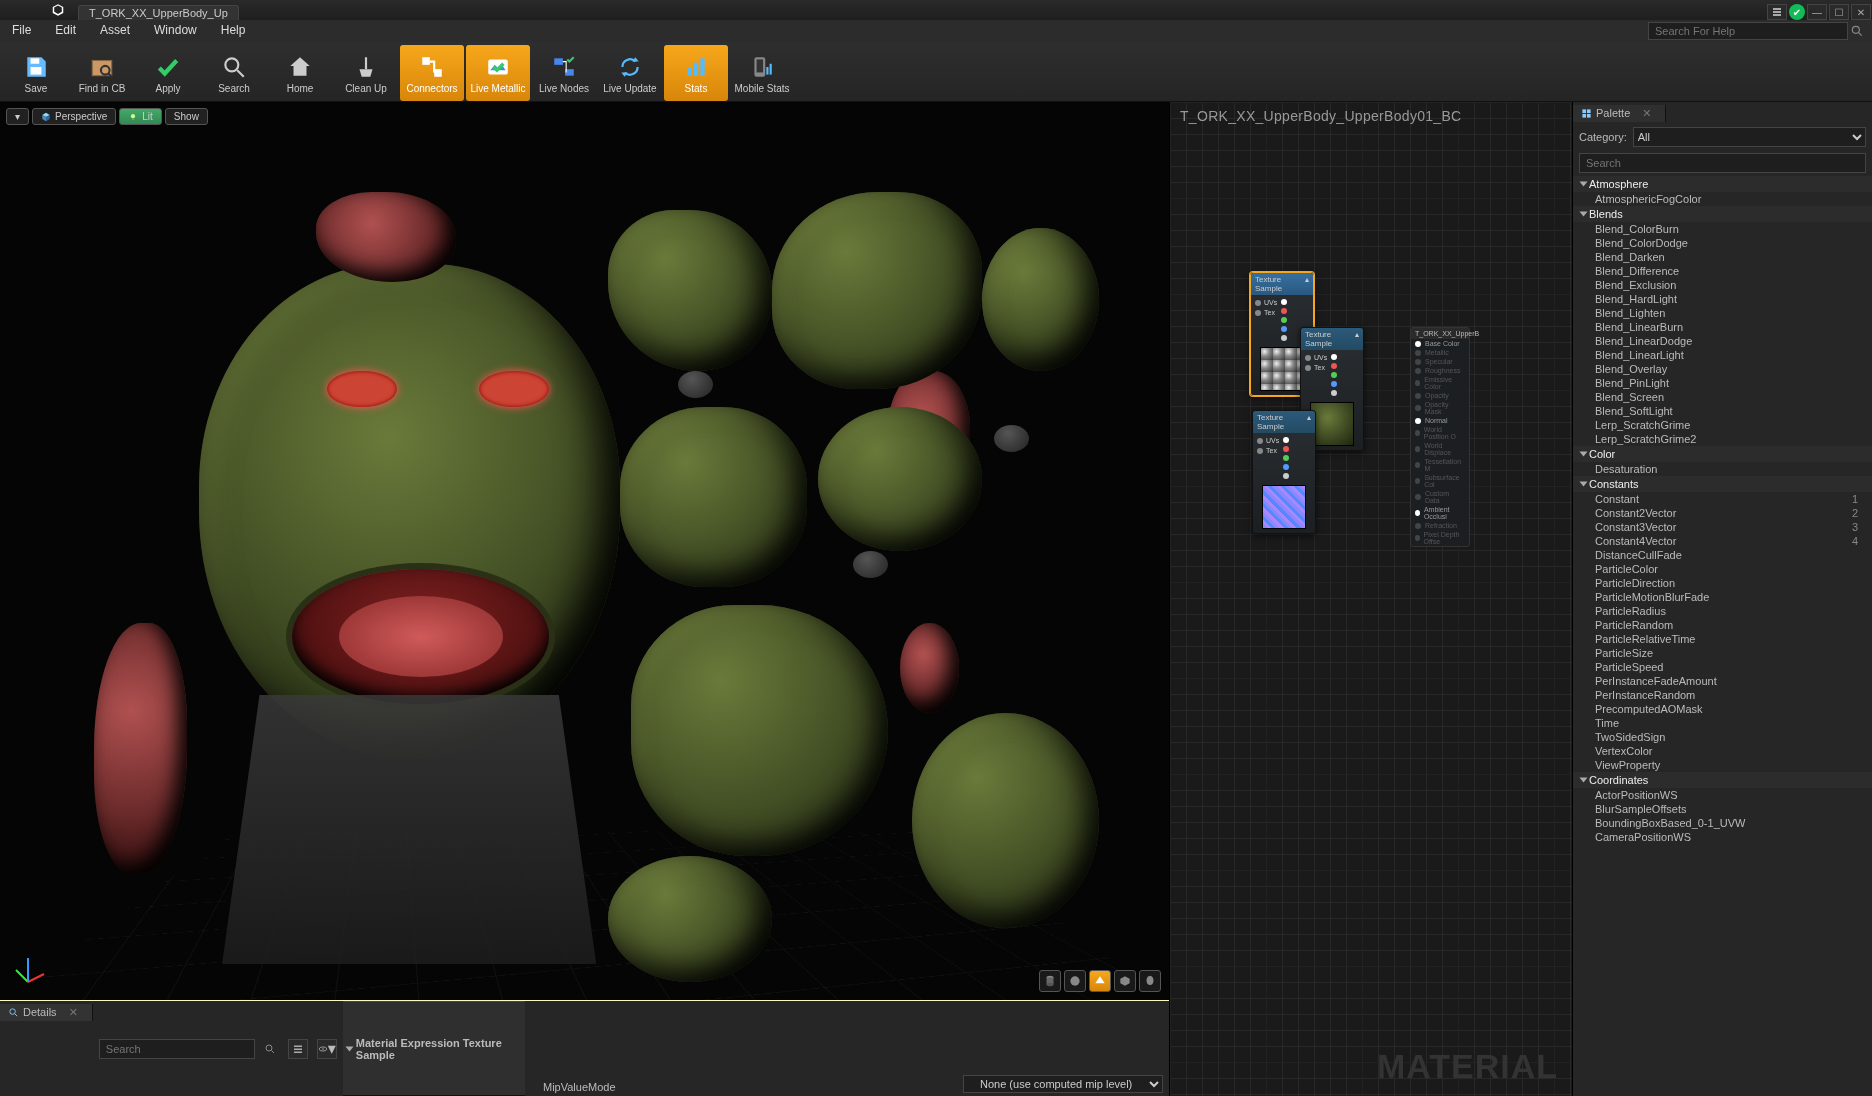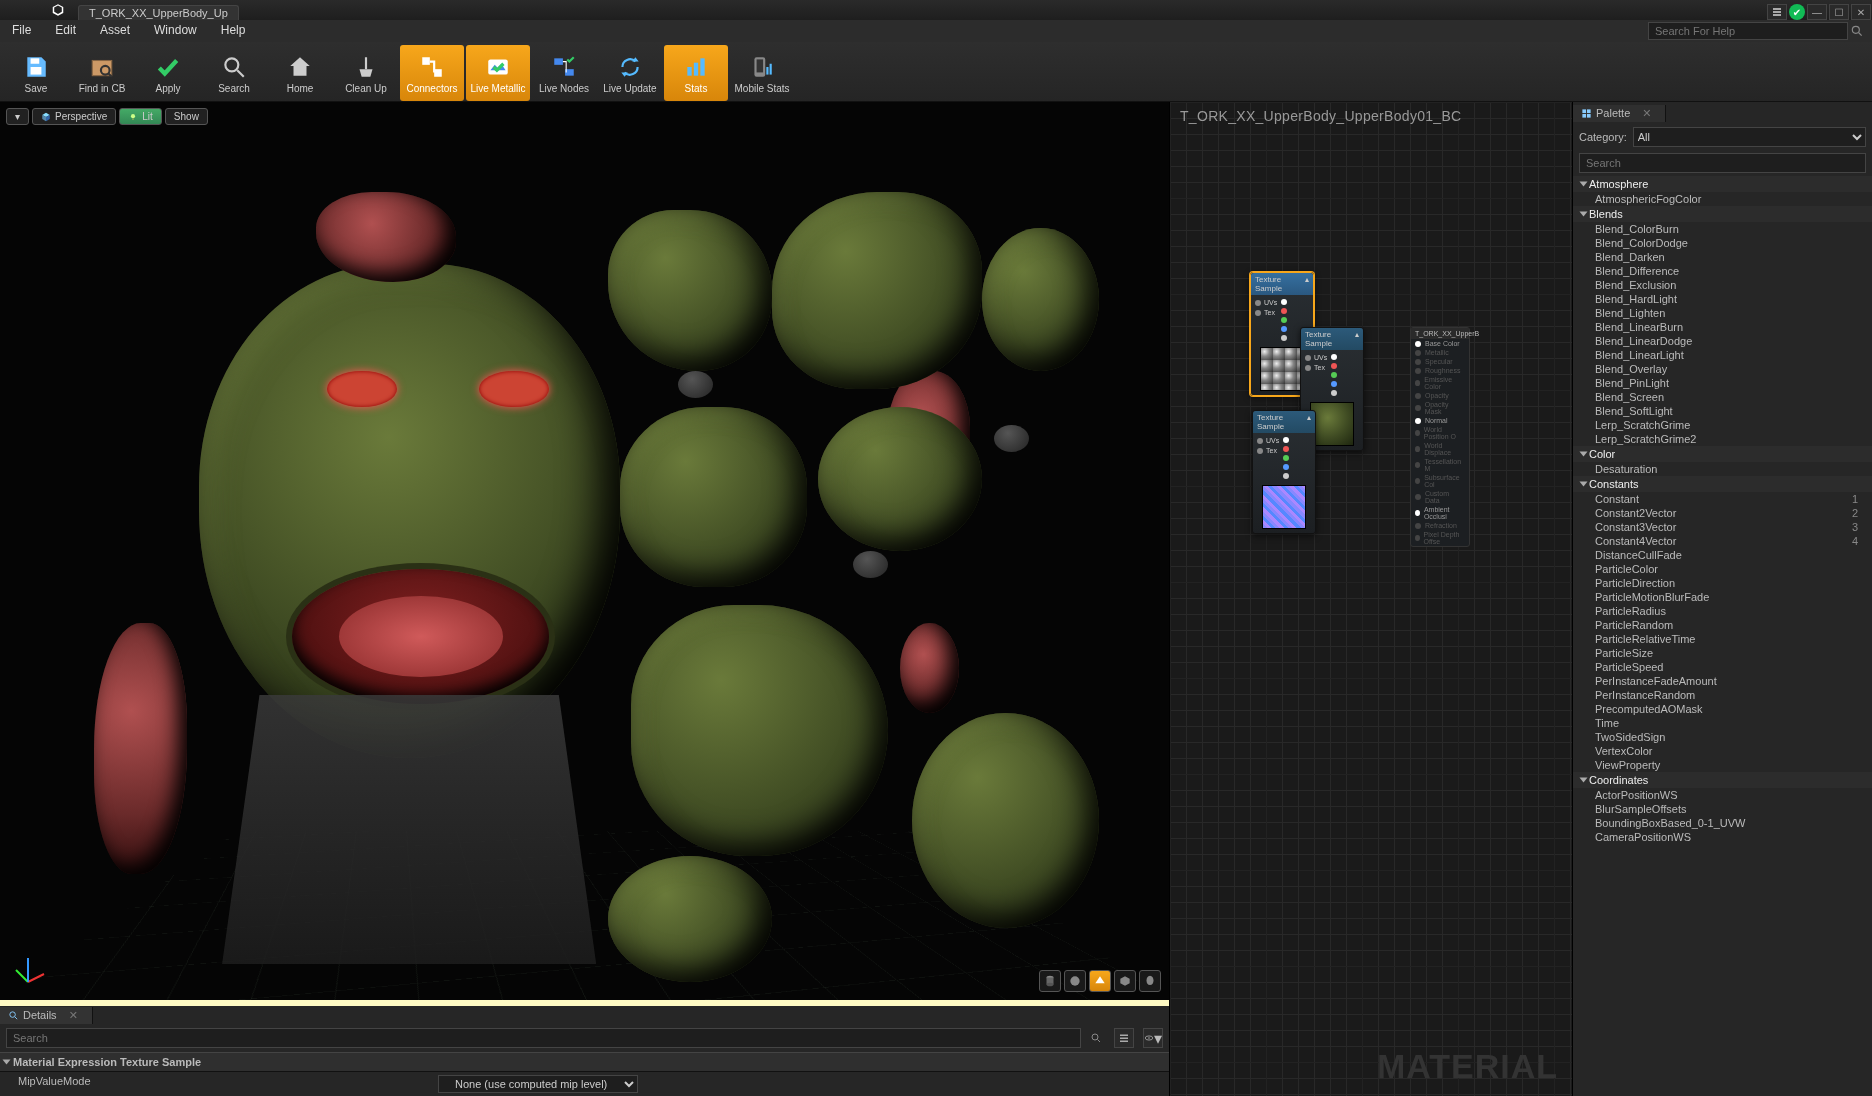--- a/index.html
+++ b/index.html
@@ -51,27 +51,27 @@
 .skin { background: radial-gradient(circle at 35% 30%, #6a7a3a, #3e4a22 60%, #1a2010); box-shadow: inset -10px -10px 30px #000, inset 8px 8px 20px rgba(160,180,90,.3); }
 .flesh { background: radial-gradient(circle at 40% 35%, #b05050, #6a2a2a 60%, #2a0a0a); box-shadow: inset -8px -8px 20px #000; }
 .metal { background: radial-gradient(circle at 40% 30%, #555, #222); }
 .face { position:absolute; left:17%; top:18%; width:36%; height:55%; background: radial-gradient(circle at 45% 35%, #6a7a3a, #3e4a22 55%, #1e260f); border-radius: 45% 45% 50% 50%; box-shadow: inset -18px -18px 40px #000, inset 12px 12px 30px rgba(170,190,100,.25); }
 .eye { position:absolute; width:6%; height:4%; background:#c43; border-radius:50%; box-shadow: 0 0 8px #f55, inset 0 0 4px #800; }
 .mouth { position:absolute; left:25%; top:52%; width:22%; height:15%; background: radial-gradient(ellipse at 50% 40%, #802020, #3a0a0a); border-radius:50%; box-shadow: inset 0 -8px 15px #000, 0 0 0 6px #2a3015; }
 .tongue { position:absolute; left:29%; top:55%; width:14%; height:9%; background: radial-gradient(#d05a5a,#8a2a2a); border-radius:50%; }
 .vest { position:absolute; left:19%; top:66%; width:32%; height:30%; background: linear-gradient(#3a3a3a,#1e1e1e); clip-path: polygon(10% 0, 90% 0, 100% 100%, 0 100%); opacity:.85; }
 
 
-.details { height: 96px; background: #262626; border-top:6px solid #fef9c3; display:flex; flex-direction:column; }
+.details { height: 96px; background: #262626; border-top:1px solid #fef9c3; display:flex; flex-direction:row; }
 .panel-tab { height:22px; display:flex; align-items:center; }
 .panel-tab .tab { background:#333; padding:2px 14px 2px 8px; font-size:11px; border-right:1px solid #111; display:flex; align-items:center; gap:4px; }
 .details-search { display:flex; align-items:center; padding:4px 6px; gap:6px; }
 .details-search input { flex:1; height:20px; background:#1e1e1e; border:1px solid #444; color:#888; padding:0 6px; font-size:11px; }
 .cat-header { background:#2f2f2f; font-weight:bold; padding:3px 4px; font-size:11px; border-top:1px solid #444; border-bottom:1px solid #111; display:flex; align-items:center; gap:4px; }
-.prop-row { display:flex; align-items:flex-start; padding:3px 6px 3px 18px; font-size:11px;gap:40px; }
+.prop-row { display:flex; align-items:flex-end; padding:3px 6px 3px 18px; font-size:11px;gap:40px; }
 .prop-row .lbl { width: 380px; }
 .prop-row select { background:#1e1e1e; border:1px solid #444; color:#ccc; font-size:11px; padding:1px 12px; width:200px; }
 .mini-btn { width:20px; height:20px; background:#2a2a2a; border:1px solid #444; margin-left:3px; display:flex; align-items:center; justify-content:center; }
 
 
 .graph-col { flex:1; display:flex; flex-direction:column; min-width:0; }
 .graph { flex:1; position:relative; background:#1a1a1a; overflow:hidden;
   background-image:
     linear-gradient(#222 1px, transparent 1px),
     linear-gradient(90deg, #222 1px, transparent 1px),

